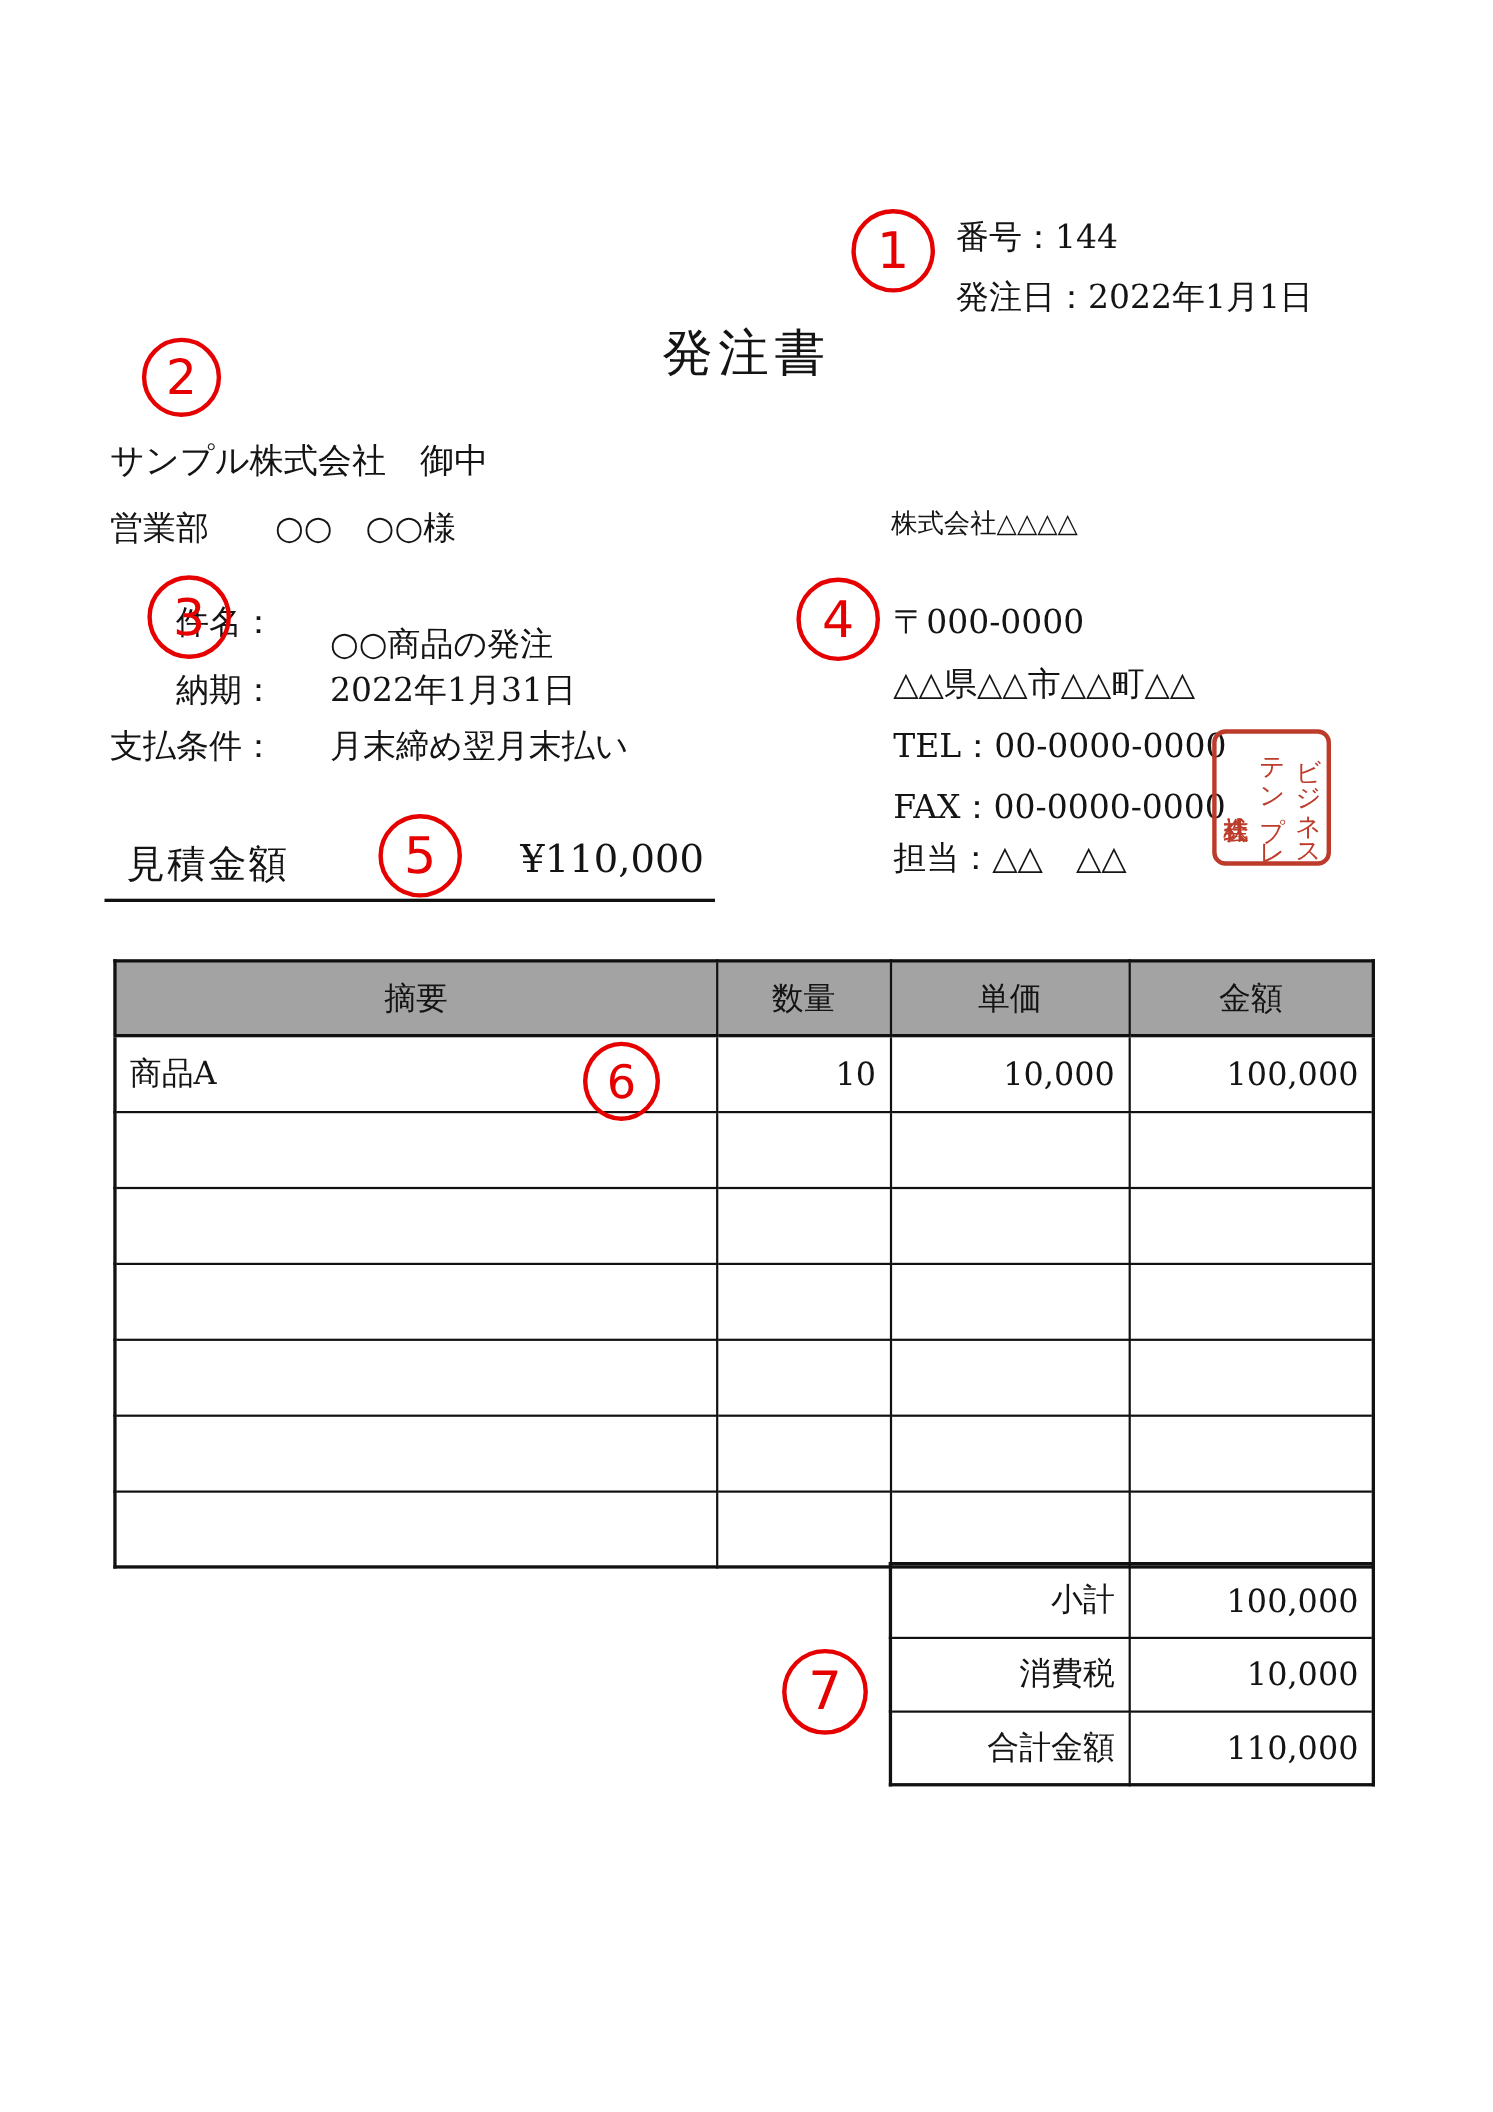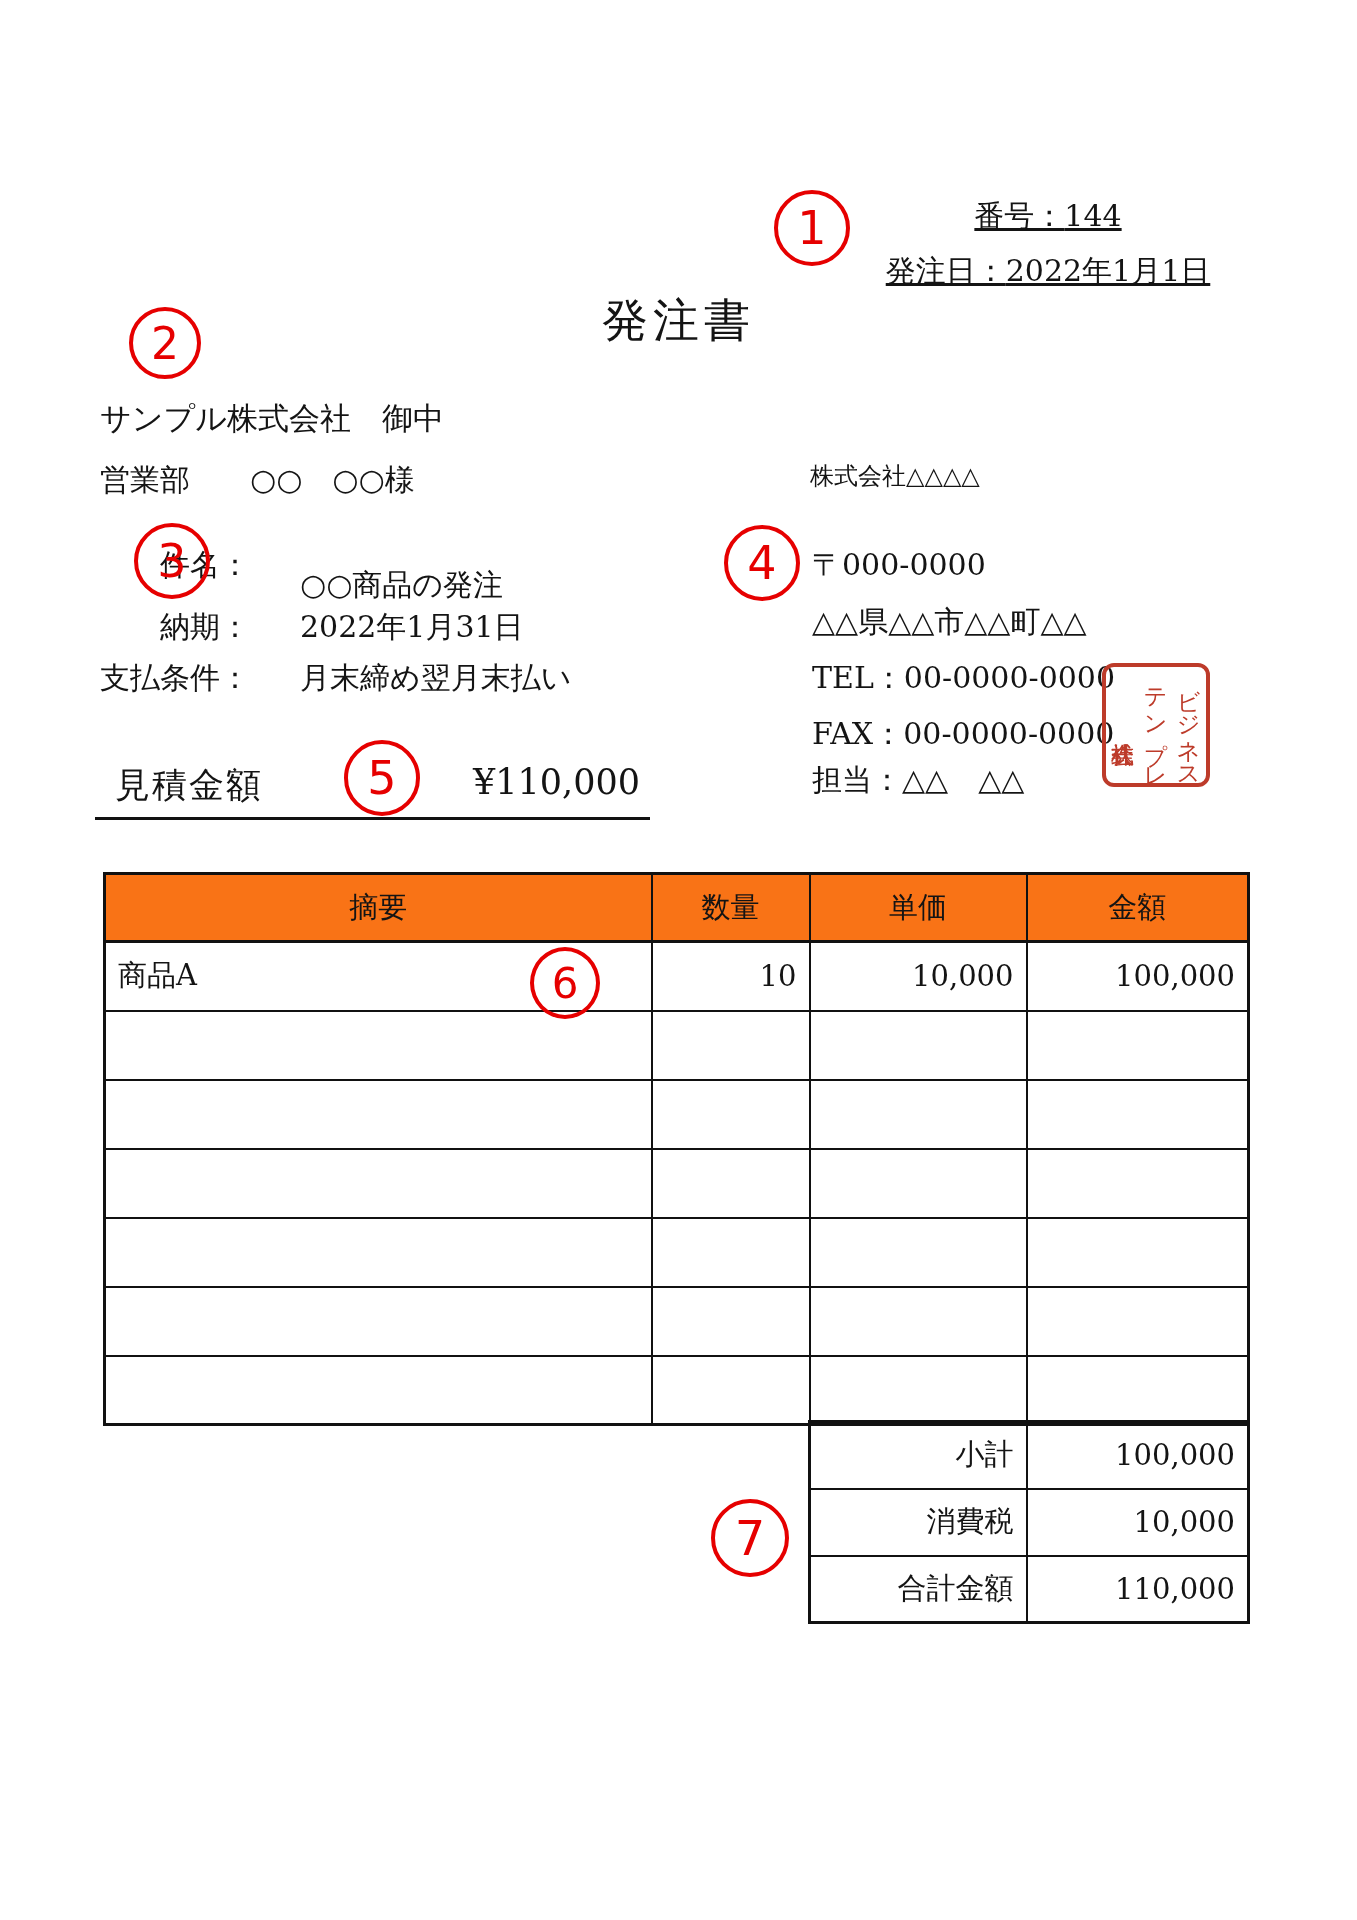--- a/index.html
+++ b/index.html
@@ -22,21 +22,21 @@
     font-weight:400;
     box-sizing:border-box;
     background:transparent;
     z-index:5;
   }
   
   .meta{
     position:absolute;left:869px;top:188px;width:358px;
     font-size:30px;line-height:55px;
   }
-  .meta .row{display:flex;justify-content:center;text-decoration:underline;}
+  .meta .row{display:flex;justify-content:flex-start;}
   
   .title{
     position:absolute;left:0;top:290px;width:100%;
     text-align:center;font-size:46px;letter-spacing:5px;
     font-weight:400;margin:0;
   }
   .line{position:absolute;white-space:pre;font-size:30px;}
   .recipient-company{left:100px;top:398px;font-size:31px;}
   .recipient-contact{left:100px;top:460px;}
   .supplier-company{left:810px;top:460px;font-size:24px;}
@@ -72,21 +72,21 @@
   table.items col.c2{width:158px;}
   table.items col.c3{width:217px;}
   table.items col.c4{width:222px;}
   table.items th,table.items td{
     border:2px solid #111;padding:0 12px;box-sizing:border-box;
     font-weight:400;
   }
   table.items tr{height:69px;}
   table.items tr.head{height:68px;}
   table.items tr.head th{
-    background:#f97316;text-align:center;
+    background:#a3a3a3;text-align:center;
     border-bottom:3px solid #111;
   }
   table.items{border:3px solid #111;}
   td.desc{text-align:left;}
   td.num{text-align:right;}
   
   table.totals{
     position:absolute;left:808px;top:1420px;
     border-collapse:collapse;table-layout:fixed;
     font-size:29px;border:3px solid #111;

